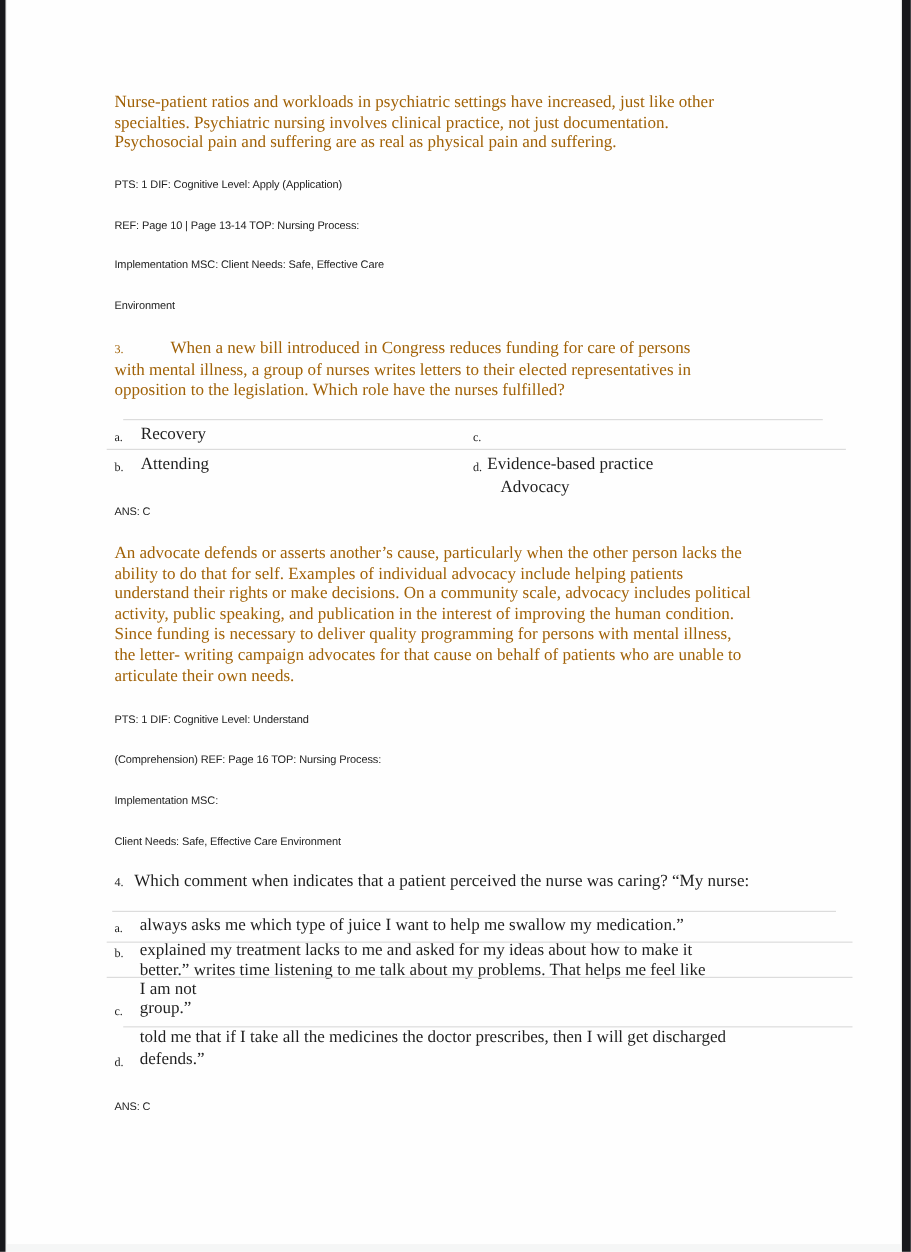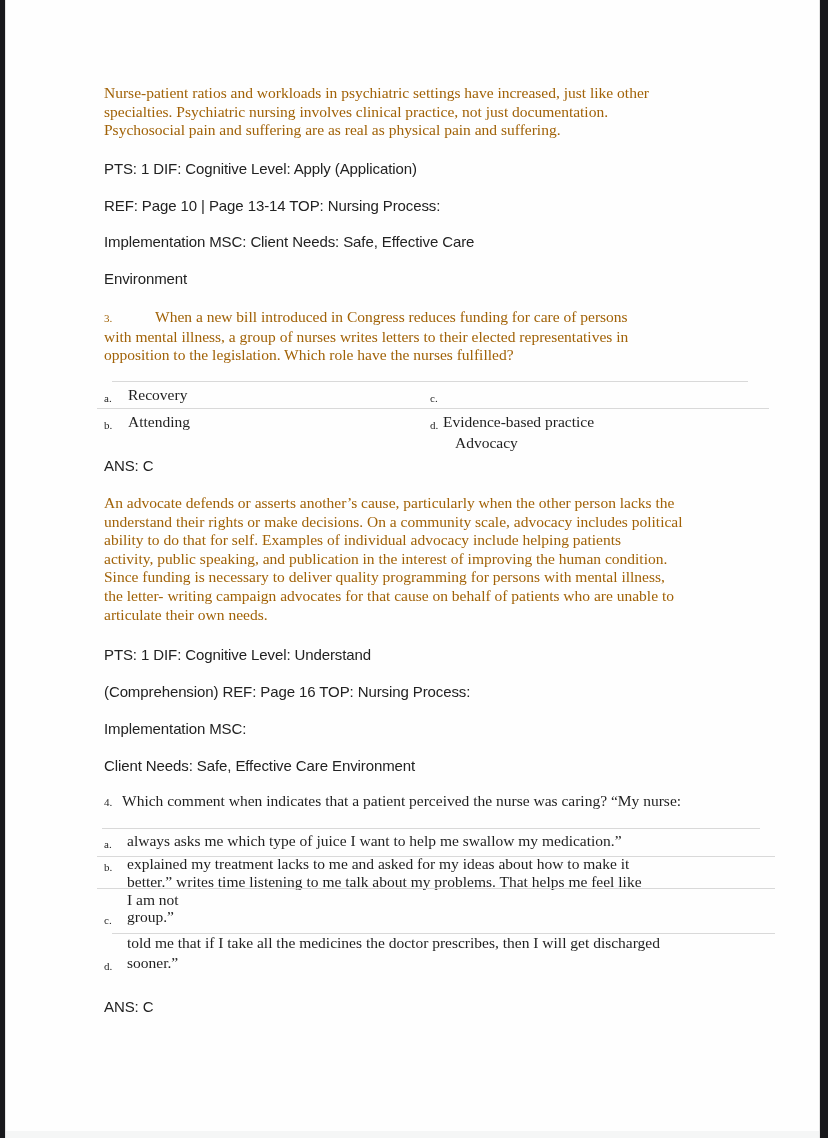--- a/index.html
+++ b/index.html
@@ -32,21 +32,21 @@
     position: absolute;
     font-family: "Liberation Serif", serif;
     font-size: 15.5px;
     line-height: 18.6px;
     color: #1f1f1f;
     white-space: nowrap;
   }
   .meta-line {
     position: absolute;
     font-family: "Liberation Sans", sans-serif;
-    font-size: 15px;
+    font-size: 10px;
     line-height: 15px;
     color: #222222;
     white-space: nowrap;
     letter-spacing: -0.1px;
   }
   .marker {
     position: absolute;
     font-family: "Liberation Serif", serif;
     font-size: 11px;
     line-height: 13px;
@@ -100,22 +100,22 @@
 
   <span class="marker" style="left:104px; top:419px;">b.</span>
   <span class="serif-line" style="left:128px; top:413px;">Attending</span>
   <span class="marker" style="left:430px; top:419px;">d.</span>
   <span class="serif-line" style="left:443px; top:413px;">Evidence-based practice</span>
 
   <div class="meta-line" style="left:104px; top:458px;">ANS: C</div>
 
   <div class="serif-lines" style="left:104px; top:494px;">
     <div>An advocate defends or asserts another’s cause, particularly when the other person lacks the</div>
+    <div>ability to do that for self. Examples of individual advocacy include helping patients</div>
     <div>understand their rights or make decisions. On a community scale, advocacy includes political</div>
-    <div>ability to do that for self. Examples of individual advocacy include helping patients</div>
     <div>activity, public speaking, and publication in the interest of improving the human condition.</div>
     <div>Since funding is necessary to deliver quality programming for persons with mental illness,</div>
     <div>the letter- writing campaign advocates for that cause on behalf of patients who are unable to</div>
     <div>articulate their own needs.</div>
   </div>
 
   <div class="meta-line" style="left:104px; top:647px;">PTS: 1 DIF: Cognitive Level: Understand</div>
   <div class="meta-line" style="left:104px; top:684px;">(Comprehension) REF: Page 16 TOP: Nursing Process:</div>
   <div class="meta-line" style="left:104px; top:721px;">Implementation MSC:</div>
   <div class="meta-line" style="left:104px; top:758px;">Client Needs: Safe, Effective Care Environment</div>
@@ -137,21 +137,21 @@
 
   <span class="serif-line" style="left:127px; top:891px;">I am not</span>
 
   <span class="marker" style="left:104px; top:914px;">c.</span>
   <span class="serif-line" style="left:127px; top:908px;">group.”</span>
 
   <div class="hr" style="left:112px; top:933px; width:663px;"></div>
 
   <span class="serif-line" style="left:127px; top:934px;">told me that if I take all the medicines the doctor prescribes, then I will get discharged</span>
   <span class="marker" style="left:104px; top:960px;">d.</span>
-  <span class="serif-line" style="left:127px; top:954px;">sooner.”</span>
+  <span class="serif-line" style="left:127px; top:954px;">defends.”</span>
 
   <div class="meta-line" style="left:104px; top:999px;">ANS: C</div>
 
   <div class="edge-left"></div>
   <div class="edge-right"></div>
   <div class="bar-left"></div>
   <div class="bar-right"></div>
   <div class="bottom-strip"></div>
 
 </div>

